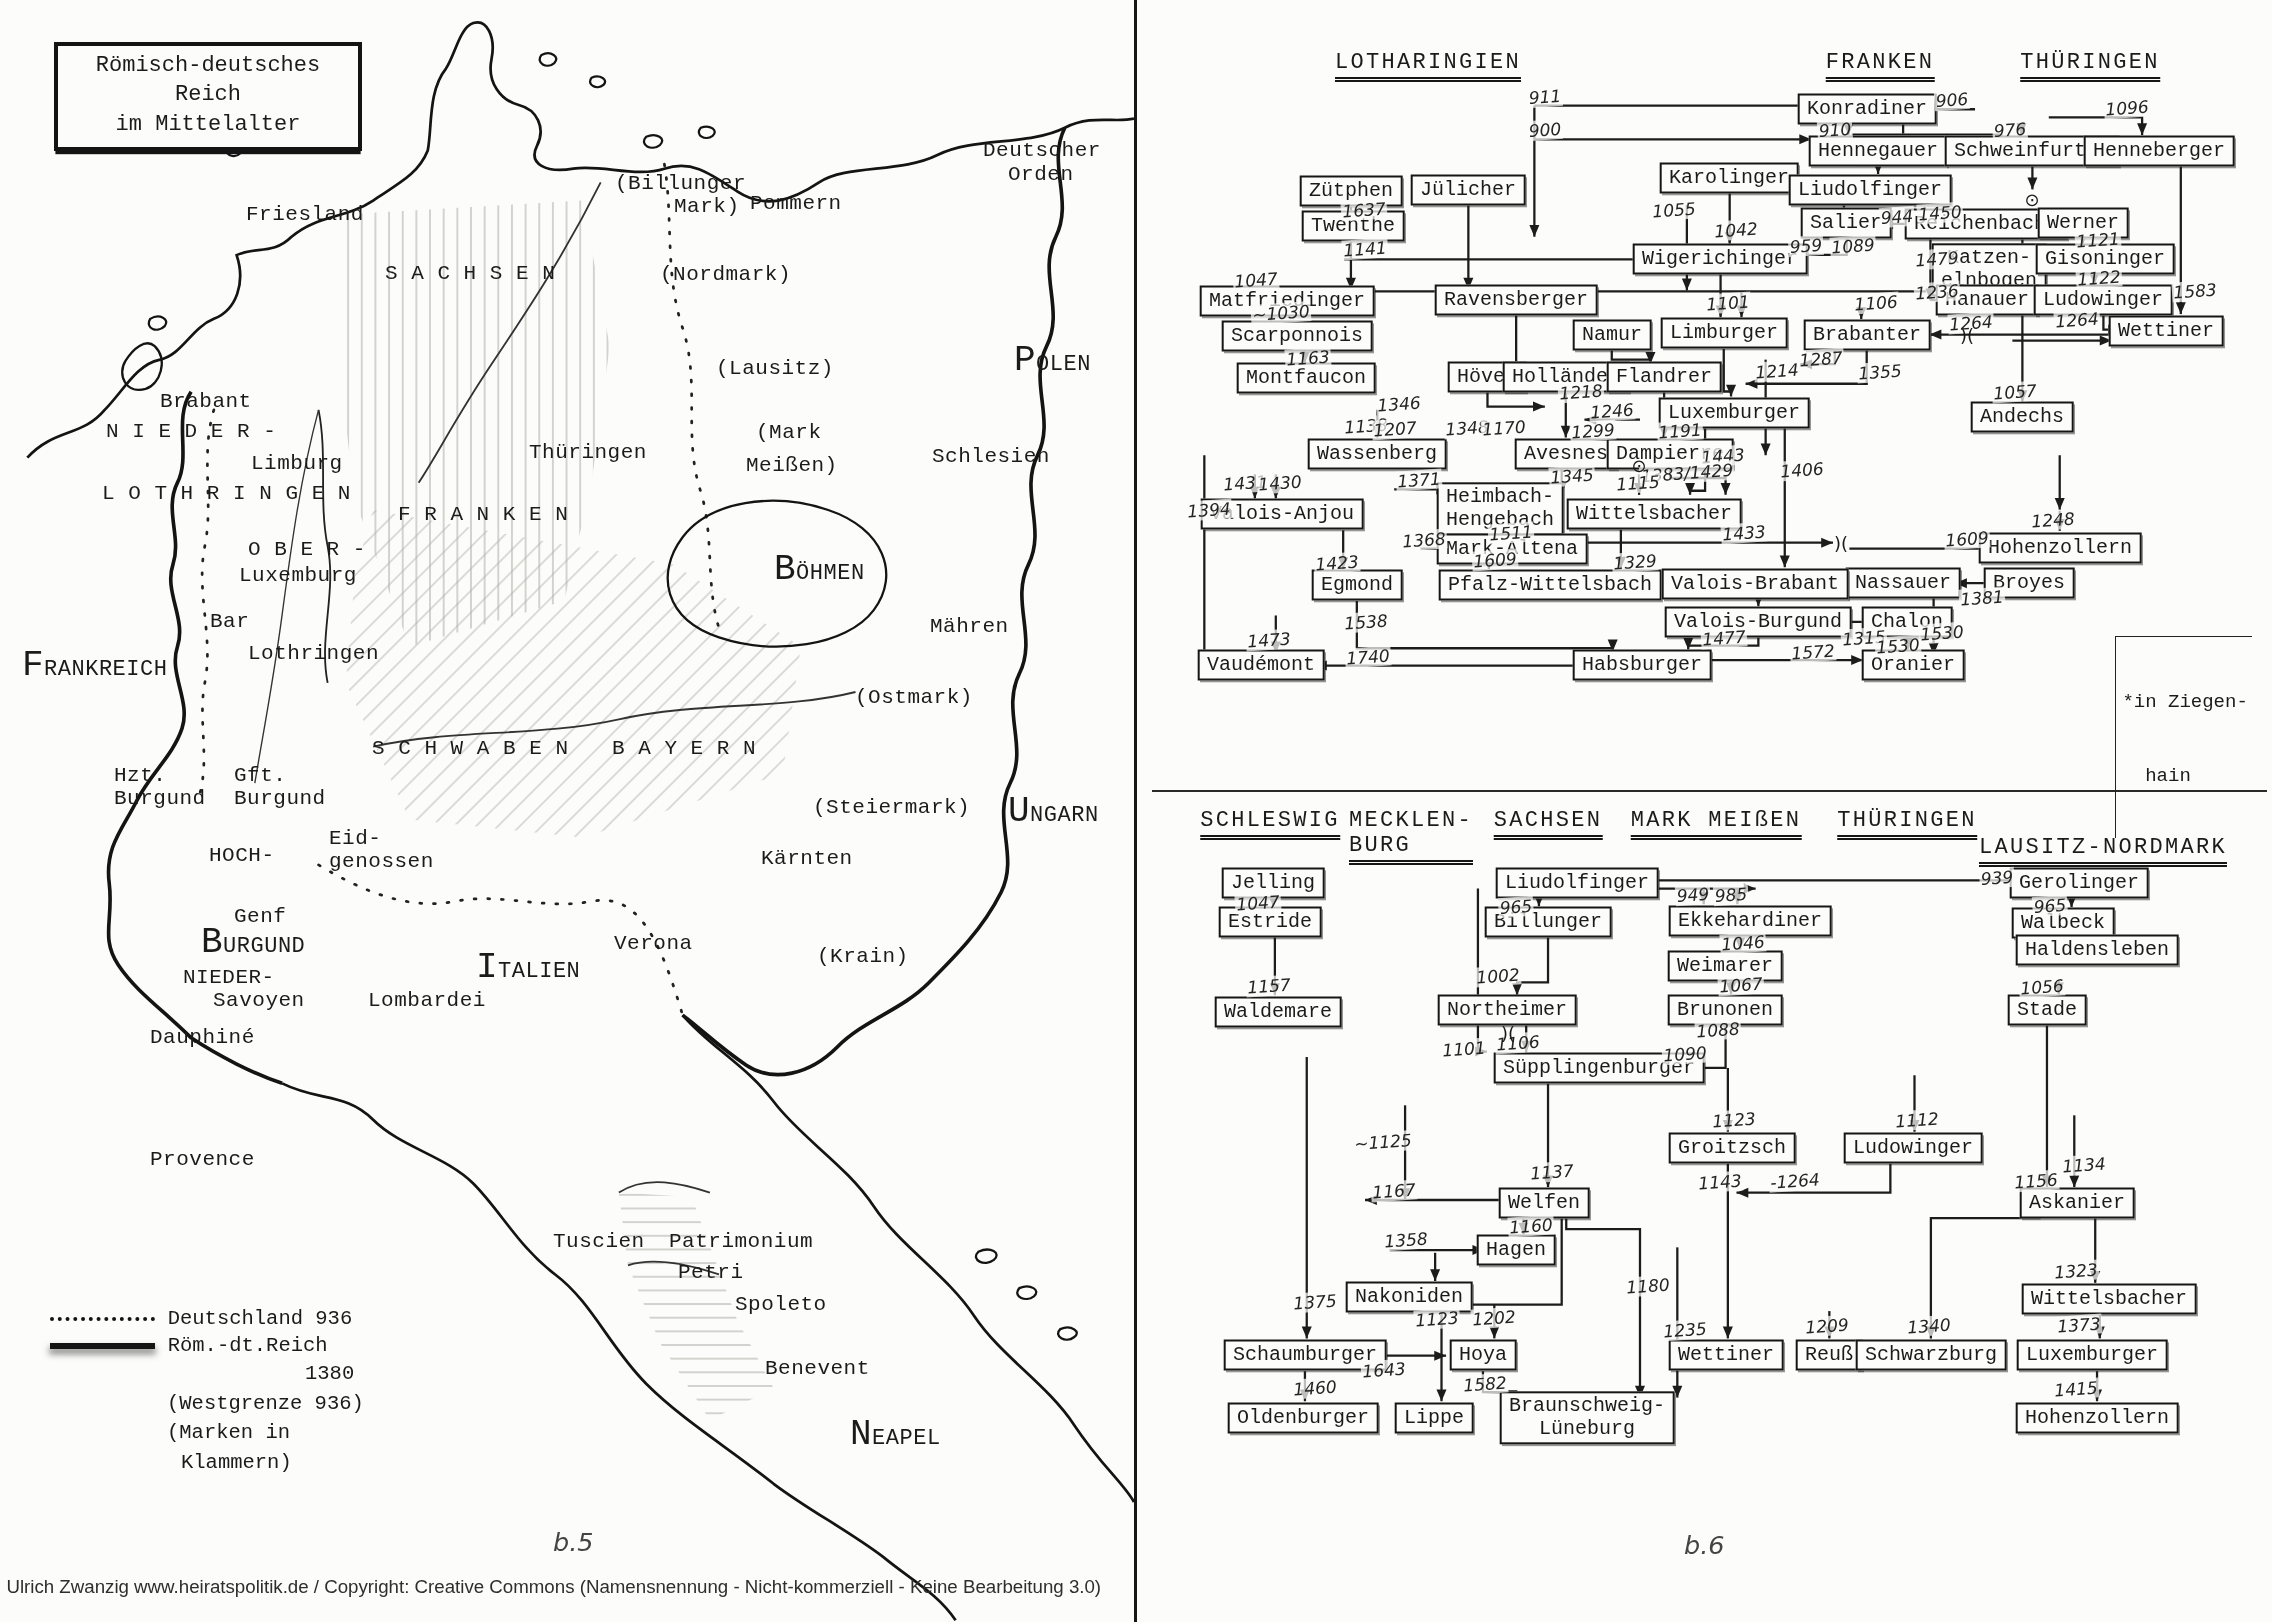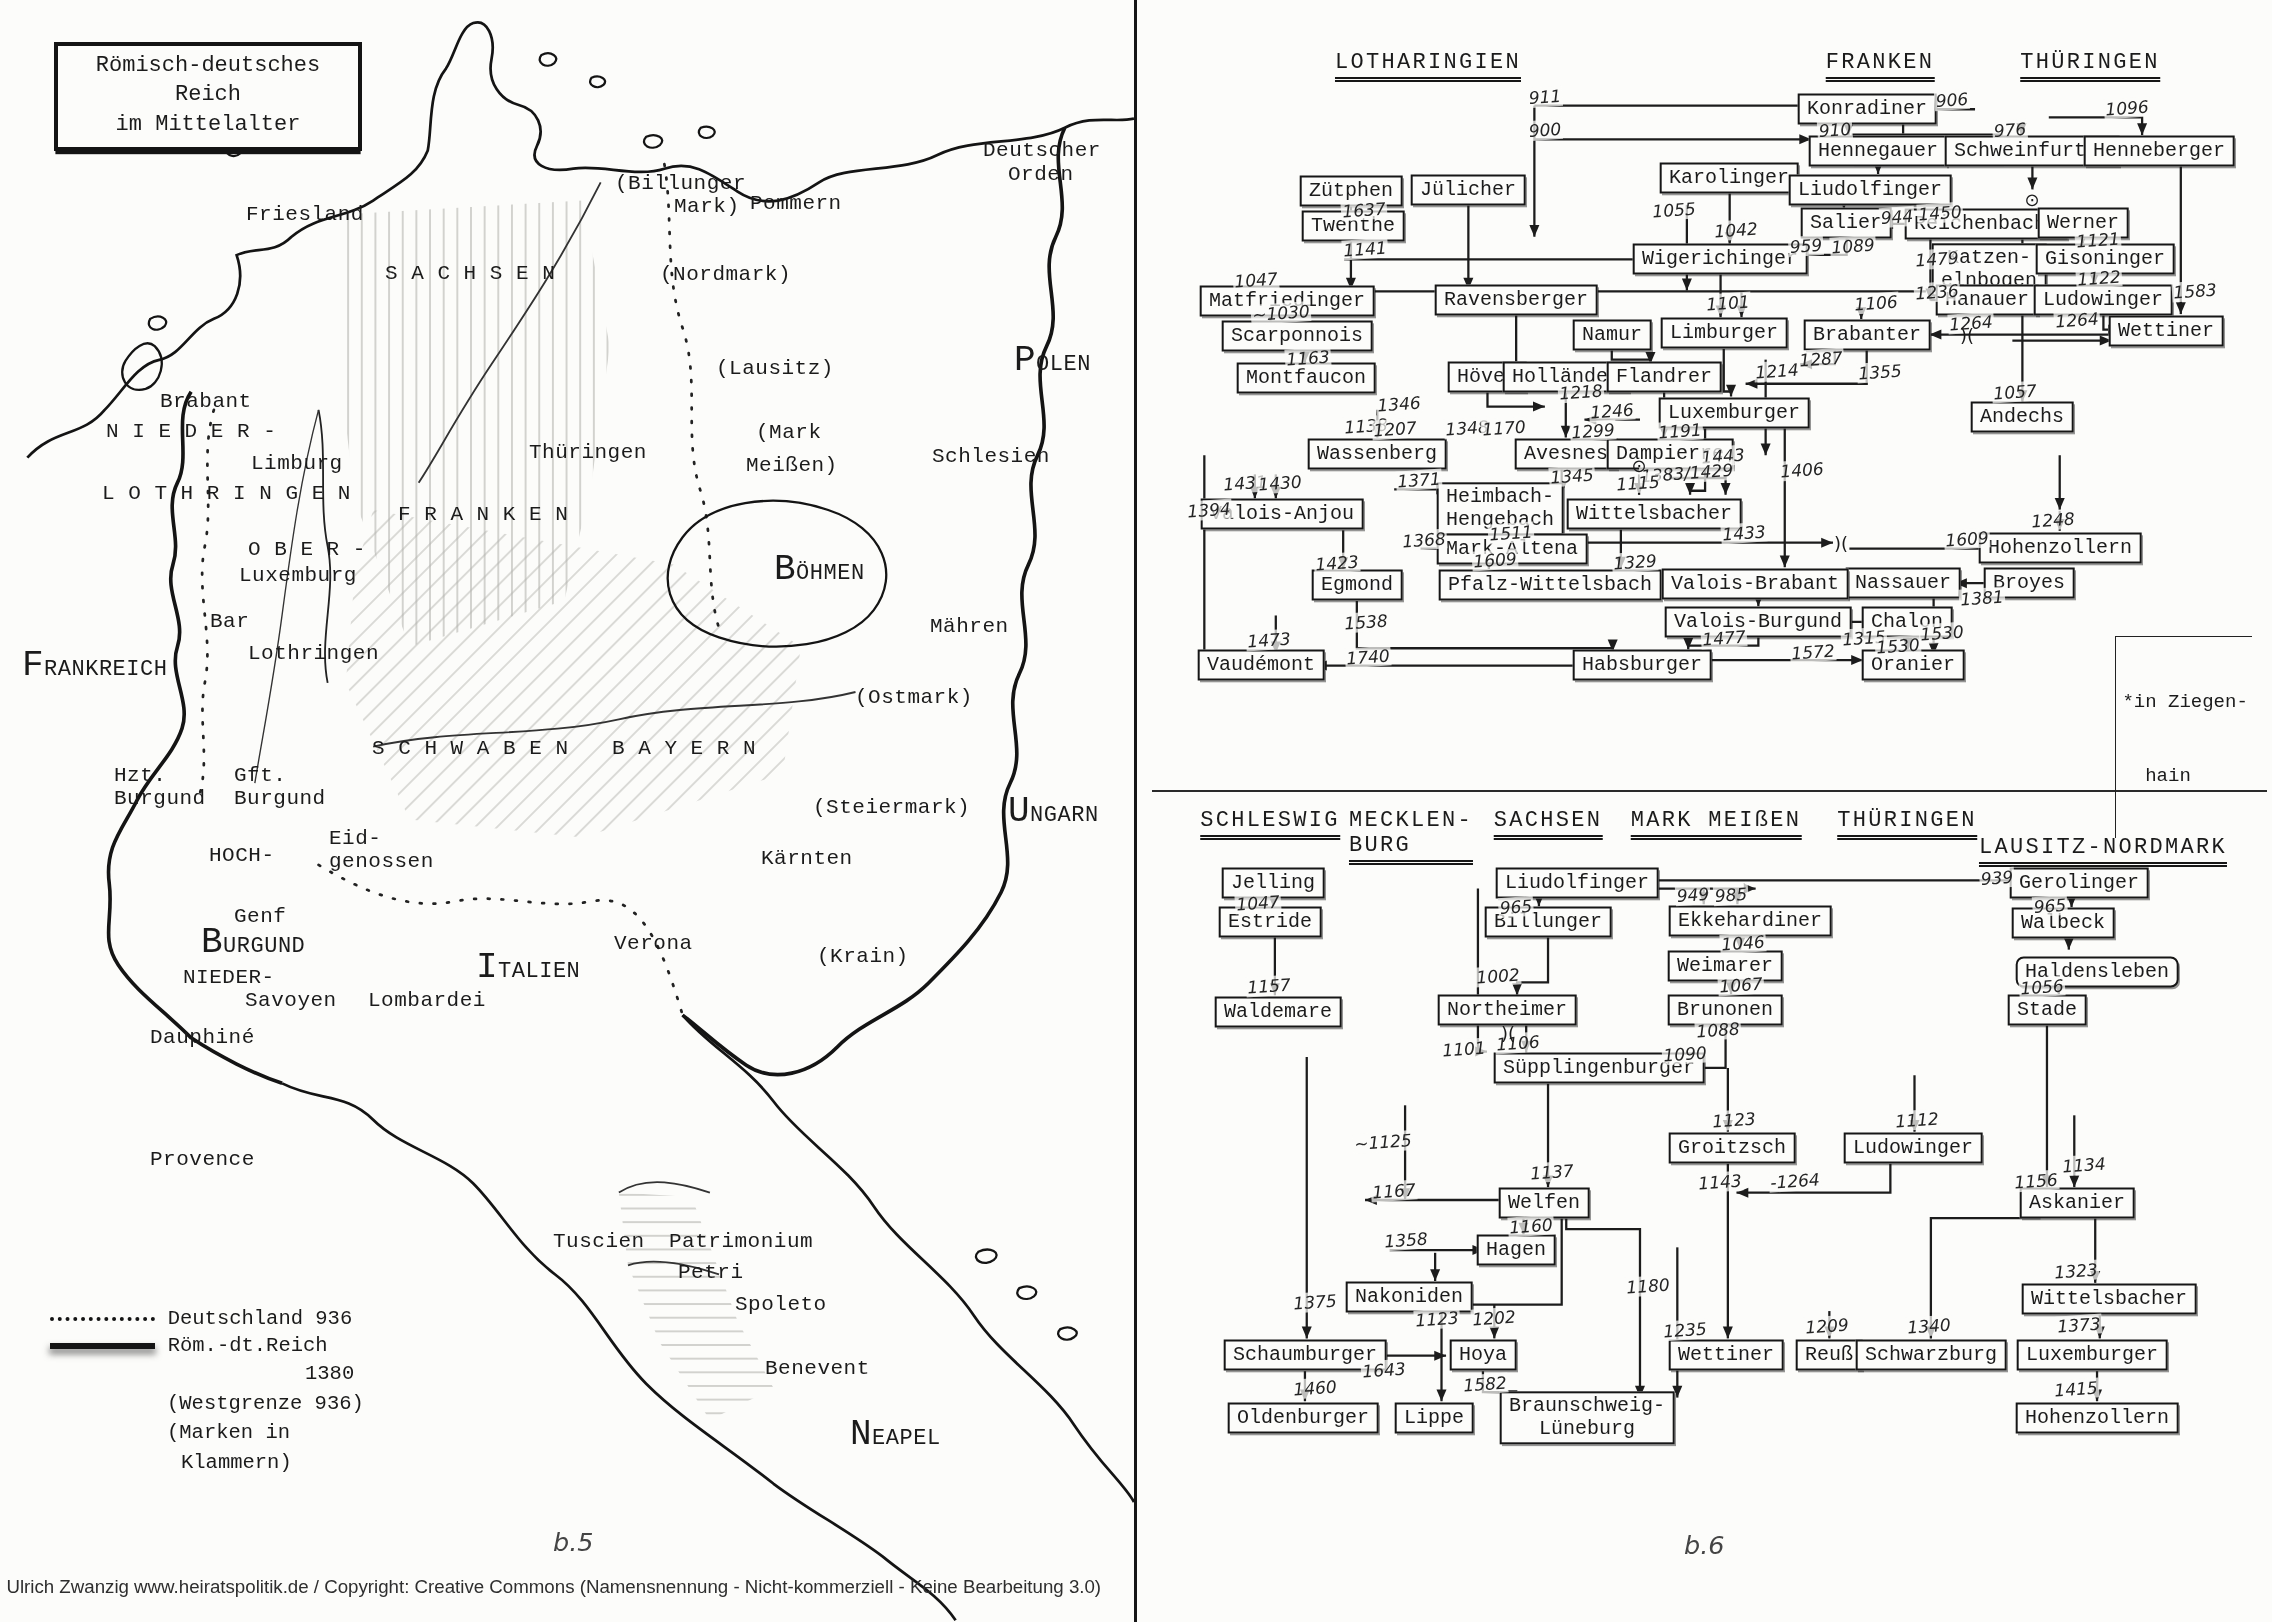--- a/index.html
+++ b/index.html
@@ -152,21 +152,21 @@
       <div style="left: 234px; top: 798px;">Burgund</div>
       <div style="left: 209px; top: 855px;">HOCH-</div>
       <div style="left: 329px; top: 838px;">Eid-</div>
       <div style="left: 329px; top: 861px;">genossen</div>
       <div style="left: 761px; top: 858px;">Kärnten</div>
       <div style="left: 234px; top: 916px;">Genf</div>
       <div class="cap" style="left: 201px; top: 942px;">BURGUND</div>
       <div style="left: 614px; top: 943px;">Verona</div>
       <div style="left: 817px; top: 956px;">(Krain)</div>
       <div style="left: 183px; top: 977px;">NIEDER-</div>
-      <div style="left: 213px; top: 1000px; margin-left: 32px;">Savoyen</div>
+      <div style="left: 213px; top: 1000px;">Savoyen</div>
       <div style="left: 368px; top: 1000px;">Lombardei</div>
       <div style="left: 150px; top: 1037px;">Dauphiné</div>
       <div class="cap" style="left: 476px; top: 967px;">ITALIEN</div>
       <div style="left: 150px; top: 1159px;">Provence</div>
       <div style="left: 553px; top: 1241px;">Tuscien</div>
       <div style="left: 669px; top: 1241px;">Patrimonium</div>
       <div style="left: 678px; top: 1272px;">Petri</div>
       <div style="left: 735px; top: 1304px;">Spoleto</div>
       <div style="left: 765px; top: 1368px;">Benevent</div>
       <div class="cap" style="left: 850px; top: 1434px;">NEAPEL</div>
@@ -450,21 +450,21 @@
       <div class="col-header" style="left: 1907px; top: 808px;">THÜRINGEN</div>
       <div class="col-header" style="left: 2103px; top: 808px; margin-top: 27px;">LAUSITZ-NORDMARK</div>
       <div class="fam-box" style="left: 1273px; top: 883px;">Jelling</div>
       <div class="fam-box" style="left: 1577px; top: 883px;">Liudolfinger</div>
       <div class="fam-box" style="left: 2079px; top: 883px;">Gerolinger</div>
       <div class="fam-box" style="left: 1270px; top: 922px;">Estride</div>
       <div class="fam-box" style="left: 1548px; top: 922px;">Billunger</div>
       <div class="fam-box" style="left: 1750px; top: 921px;">Ekkehardiner</div>
       <div class="fam-box" style="left: 2063px; top: 923px;">Walbeck</div>
       <div class="fam-box" style="left: 1725px; top: 966px;">Weimarer</div>
-      <div class="fam-box" style="left: 2097px; top: 972px; border-radius: 8px;">Haldensleben</div>
+      <div class="fam-box" style="left: 2097px; top: 950px;">Haldensleben</div>
       <div class="fam-box" style="left: 1725px; top: 1010px;">Brunonen</div>
       <div class="fam-box" style="left: 2047px; top: 1010px;">Stade</div>
       <div class="fam-box" style="left: 1278px; top: 1012px;">Waldemare</div>
       <div class="fam-box" style="left: 1507px; top: 1010px;">Northeimer</div>
       <div class="fam-box" style="left: 1599px; top: 1068px;">Süpplingenburger</div>
       <div class="fam-box" style="left: 1732px; top: 1148px;">Groitzsch</div>
       <div class="fam-box" style="left: 1913px; top: 1148px;">Ludowinger</div>
       <div class="fam-box" style="left: 1544px; top: 1203px;">Welfen</div>
       <div class="fam-box" style="left: 2077px; top: 1203px;">Askanier</div>
       <div class="fam-box" style="left: 1516px; top: 1250px;">Hagen</div>

